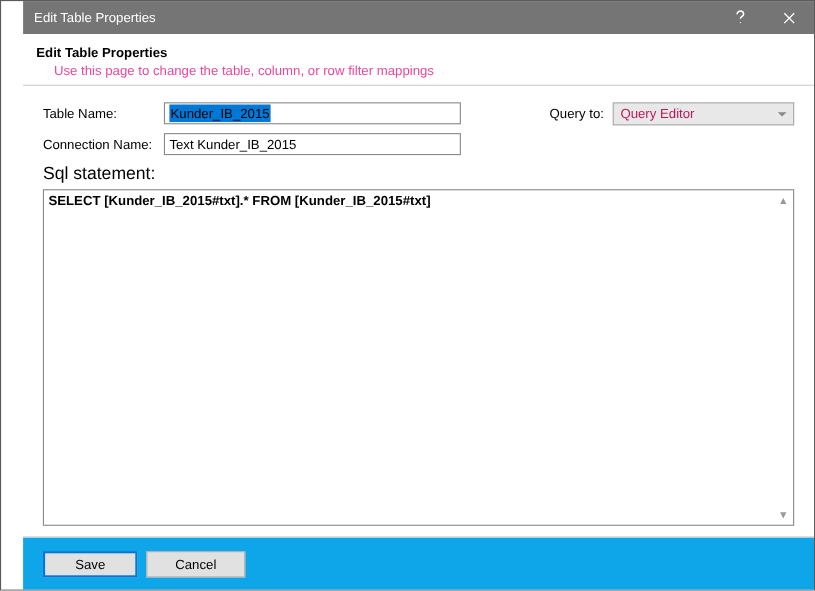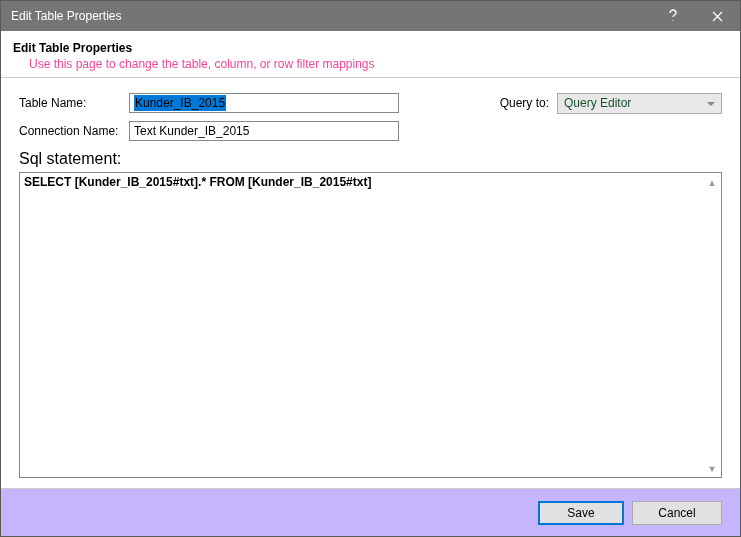--- a/index.html
+++ b/index.html
@@ -10,20 +10,21 @@
     font-size: 12px;
     background: #fff;
     overflow: hidden;
   }
   .window {
     width: 741px; height: 537px;
     border: 1px solid #5a5a5a;
     background: #fff;
     display: flex;
     flex-direction: column;
+    padding-left: 20px;
   }
   .titlebar {
     height: 30px;
     background: #757575;
     color: #fff;
     display: flex;
     align-items: center;
     padding-left: 10px;
     font-size: 12px;
   }
@@ -78,21 +79,21 @@
     display: flex;
     align-items: center;
     gap: 8px;
   }
   .switch-label { font-size: 12px; }
   .switch-select {
     width: 165px;
     height: 21px;
     border: 1px solid #aaa;
     background: #e8e8e8;
-    color: #14532d;
+    color: #be185d;
     display: flex;
     align-items: center;
     padding: 0 6px;
     font-size: 12px;
     position: relative;
   }
   .switch-select::after {
     content: "";
     position: absolute;
     right: 6px; top: 8px;
@@ -137,24 +138,24 @@
     padding: 0 10px;
     margin-right: 6px;
     cursor: pointer;
   }
   .refresh-text { margin-left: auto; font-size: 12px; }
   .footer {
     height: 48px;
     border-top: 1px solid #ccc;
     display: flex;
     align-items: center;
-    justify-content: flex-end;
+    justify-content: flex-start;
     padding: 0 18px;
     gap: 8px;
-    background:#c4b5fd;
+    background:#0ea5e9;
   }
   .btn-primary {
     height: 24px;
     width: 86px;
     border: 2px solid #0078d7;
     background: #e1e1e1;
     font-size: 12px;
     cursor:pointer;
   }
   .btn-secondary {

